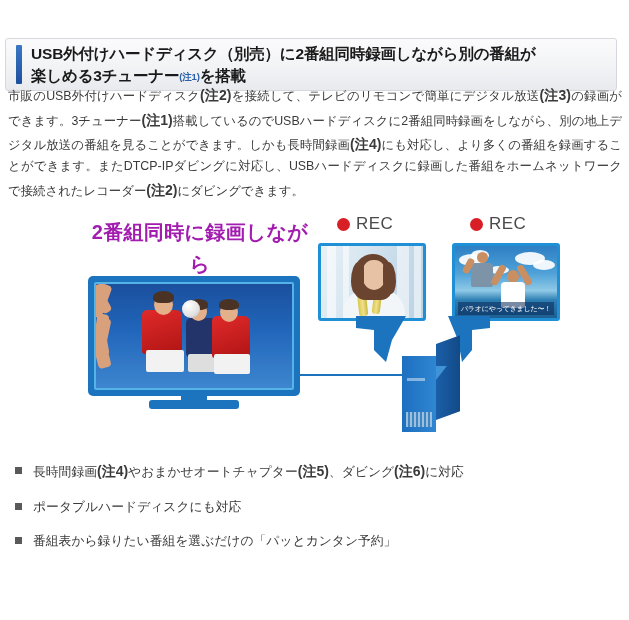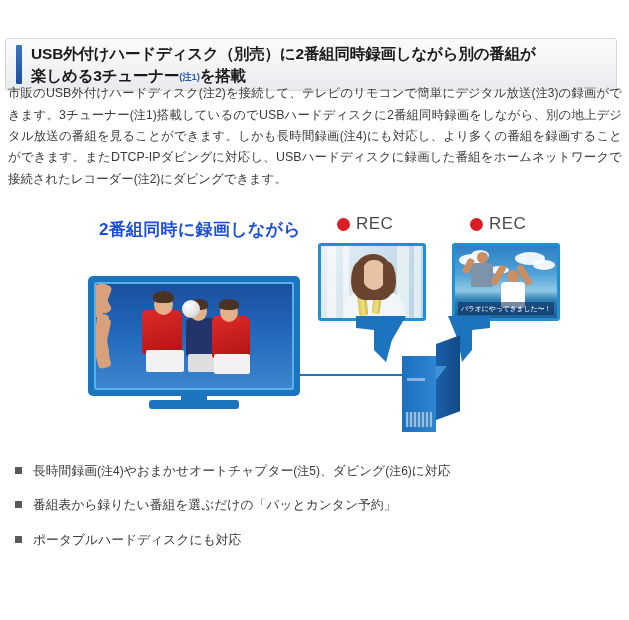--- a/index.html
+++ b/index.html
@@ -59,44 +59,45 @@
     position: absolute;
     left: 8px;
     top: 71px;
     width: 614px;
     font-size: 12.4px;
     line-height: 1.72;
     color: #3a3a3a;
     text-align: justify;
   }
   .note-sm {
-    font-size: 12px;
+    font-size: 14px;
     vertical-align: 0px;
     color: #3a3a3a;
+    font-weight: bold;
   }
 
   
   .figure {
     position: absolute;
     left: 0px;
     top: 198px;
     width: 629px;
     height: 258px;
   }
 
   .caption-block {
     position: absolute;
     left: 82px;
     top: 18px;
     width: 236px;
     text-align: center;
-    font-size: 17px;
+    font-size: 20px;
     font-weight: bold;
     line-height: 1.62;
-    color: #1d4ed8;
+    color: #a21caf;
     letter-spacing: 0.3px;
   }
 
   
   .tv-big {
     position: absolute;
     left: 88px;
     top: 78px;
     width: 212px;
     height: 132px;
@@ -473,19 +474,19 @@
   </div>
 </div>
 
 <ul class="feature-list">
   <li>
     <span class="bullet-sq"></span>
     <span>長時間録画<span class="note-sm">(注4)</span>やおまかせオートチャプター<span class="note-sm">(注5)</span>、ダビング<span class="note-sm">(注6)</span>に対応</span>
   </li>
   <li>
     <span class="bullet-sq"></span>
-    <span>番組表から録りたい番組を選ぶだけの「パッとカンタン予約」</span>
+    <span>ポータブルハードディスクにも対応</span>
   </li>
   <li>
     <span class="bullet-sq"></span>
-    <span>ポータブルハードディスクにも対応</span>
+    <span>番組表から録りたい番組を選ぶだけの「パッとカンタン予約」</span>
   </li>
 </ul>
 
 </body></html>

